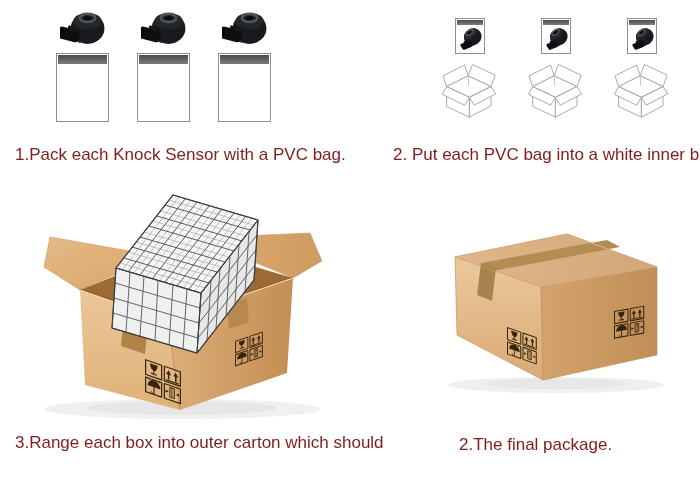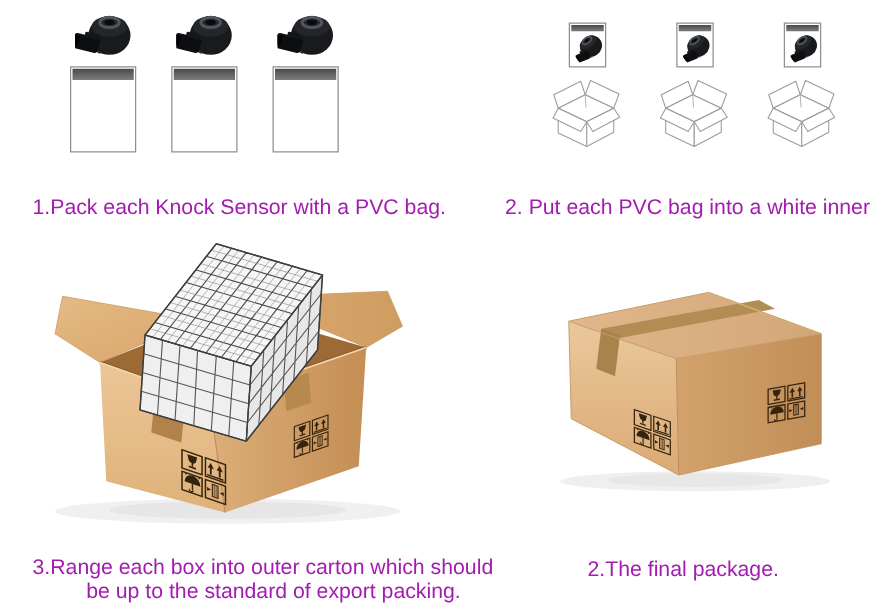--- a/index.html
+++ b/index.html
@@ -1,21 +1,21 @@
 <!DOCTYPE html>
 <html><head>
 <meta charset="utf-8">
 <style>
   html,body{margin:0;padding:0;background:#fff;}
   .stage{position:relative;width:700px;height:486px;background:#ffffff;overflow:hidden;
          font-family:"Liberation Sans",sans-serif;color:#000;}
-  .caption{position:absolute;margin:12px;font-size:17px;line-height:19px;white-space:nowrap;color:#a21caf;}
+  .caption{position:absolute;margin:1px;font-size:17px;line-height:19px;white-space:nowrap;color:#7f1d1d;}
   .cap1{left:14px;top:144px;}
   .cap2{left:392px;top:144px;}
-  .cap3{left:14px;top:432px;text-align:center;}
+  .cap3{left:14px;top:432px;}
   .cap4{left:458px;top:434px;}
   .cap3 .line{display:block;}
   .cap3 .line2{margin-left:17px;}
 
   .fig1{position:absolute;left:56px;top:7px;display:flex;gap:28px;}
   .fig1 .col{display:flex;flex-direction:column;align-items:center;}
   .sensor-lg{width:46px;height:41px;margin-bottom:5px;}
   .bag{width:53px;height:69px;border:1px solid #8f8f8f;background:#fff;box-sizing:border-box;padding:1px;}
   .bag-seal{height:9px;background:linear-gradient(180deg,#4a4a4a,#7d7d7d);}
 
@@ -229,17 +229,16 @@
     <path d="M455,257 L567,234 L657,267" stroke="#ecd2a4" stroke-width="1" fill="none"></path>
     <polygon points="455,257 567,234 657,267 657,355 543,380 457,335" fill="none" stroke="#c09363" stroke-width="0.7"></polygon>
     <use href="#pkg" transform="translate(507,327) skewY(19) scale(0.62)"></use>
     <use href="#pkg" transform="translate(614,311) skewY(-10) scale(0.63)"></use>
   </svg>
 
   <p class="caption cap1">1.Pack each Knock Sensor with a PVC bag.</p>
   <p class="caption cap2">2. Put each PVC bag into a white inner box.</p>
   <p class="caption cap3">
     <span class="line">3.Range each box into outer carton which should</span>
-    <span class="line line2">be up to the standard of export packing.</span>
   </p>
   <p class="caption cap4">2.The final package.</p>
 
 </div>
 
 </body></html>

